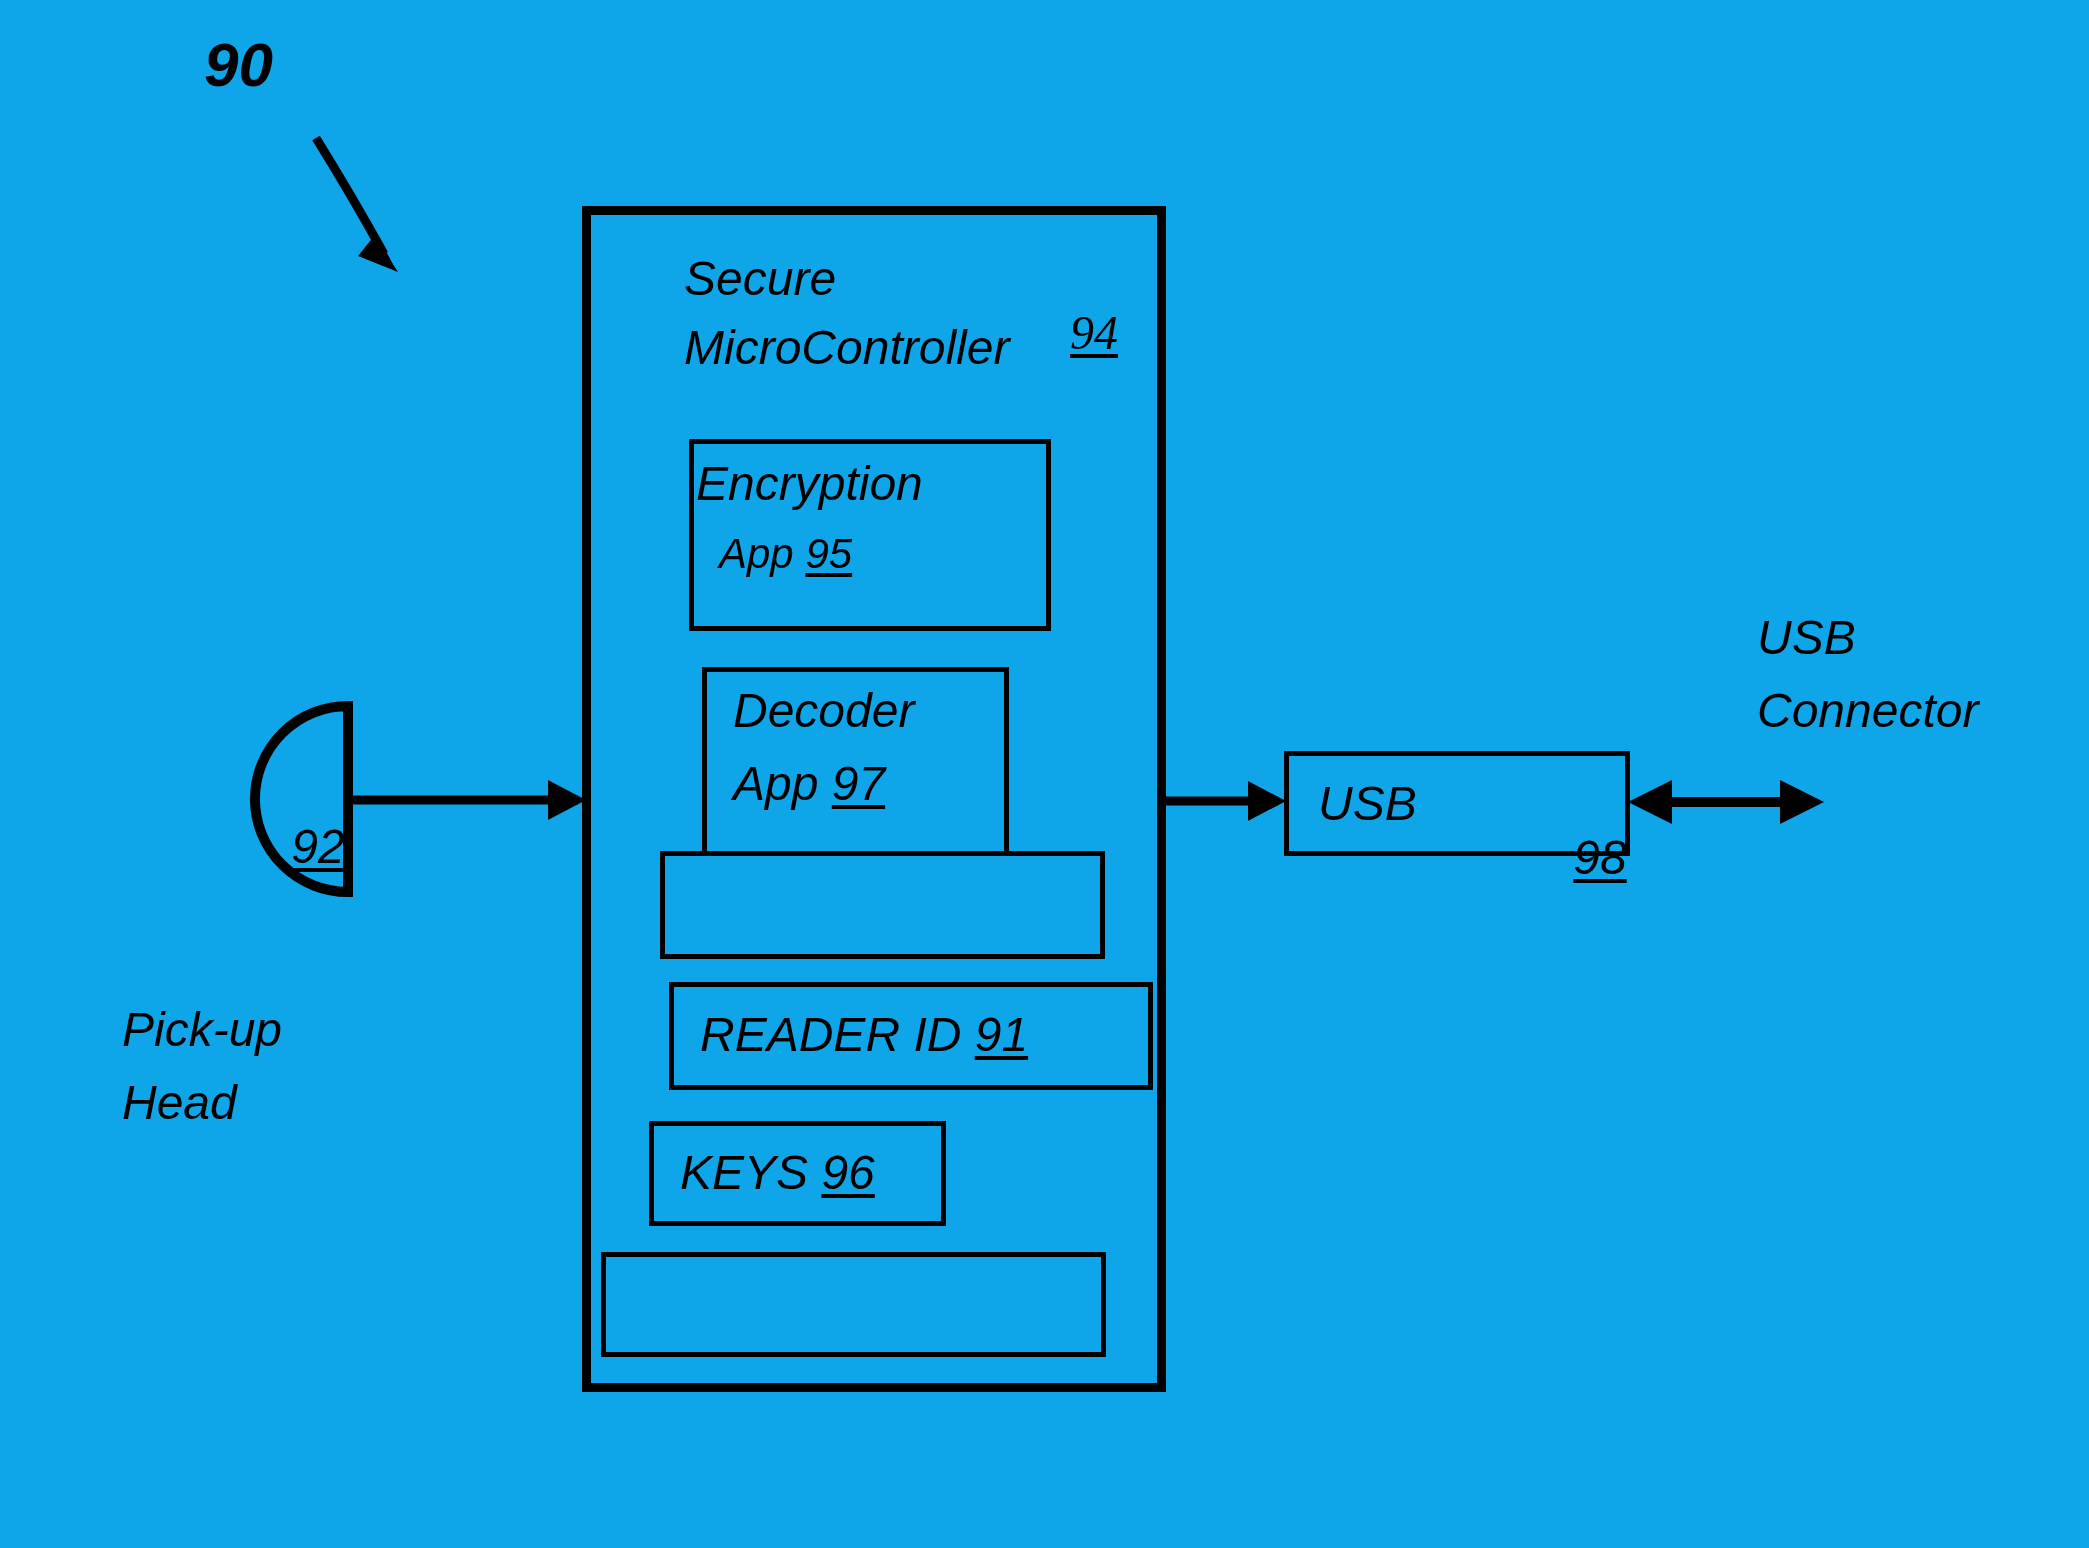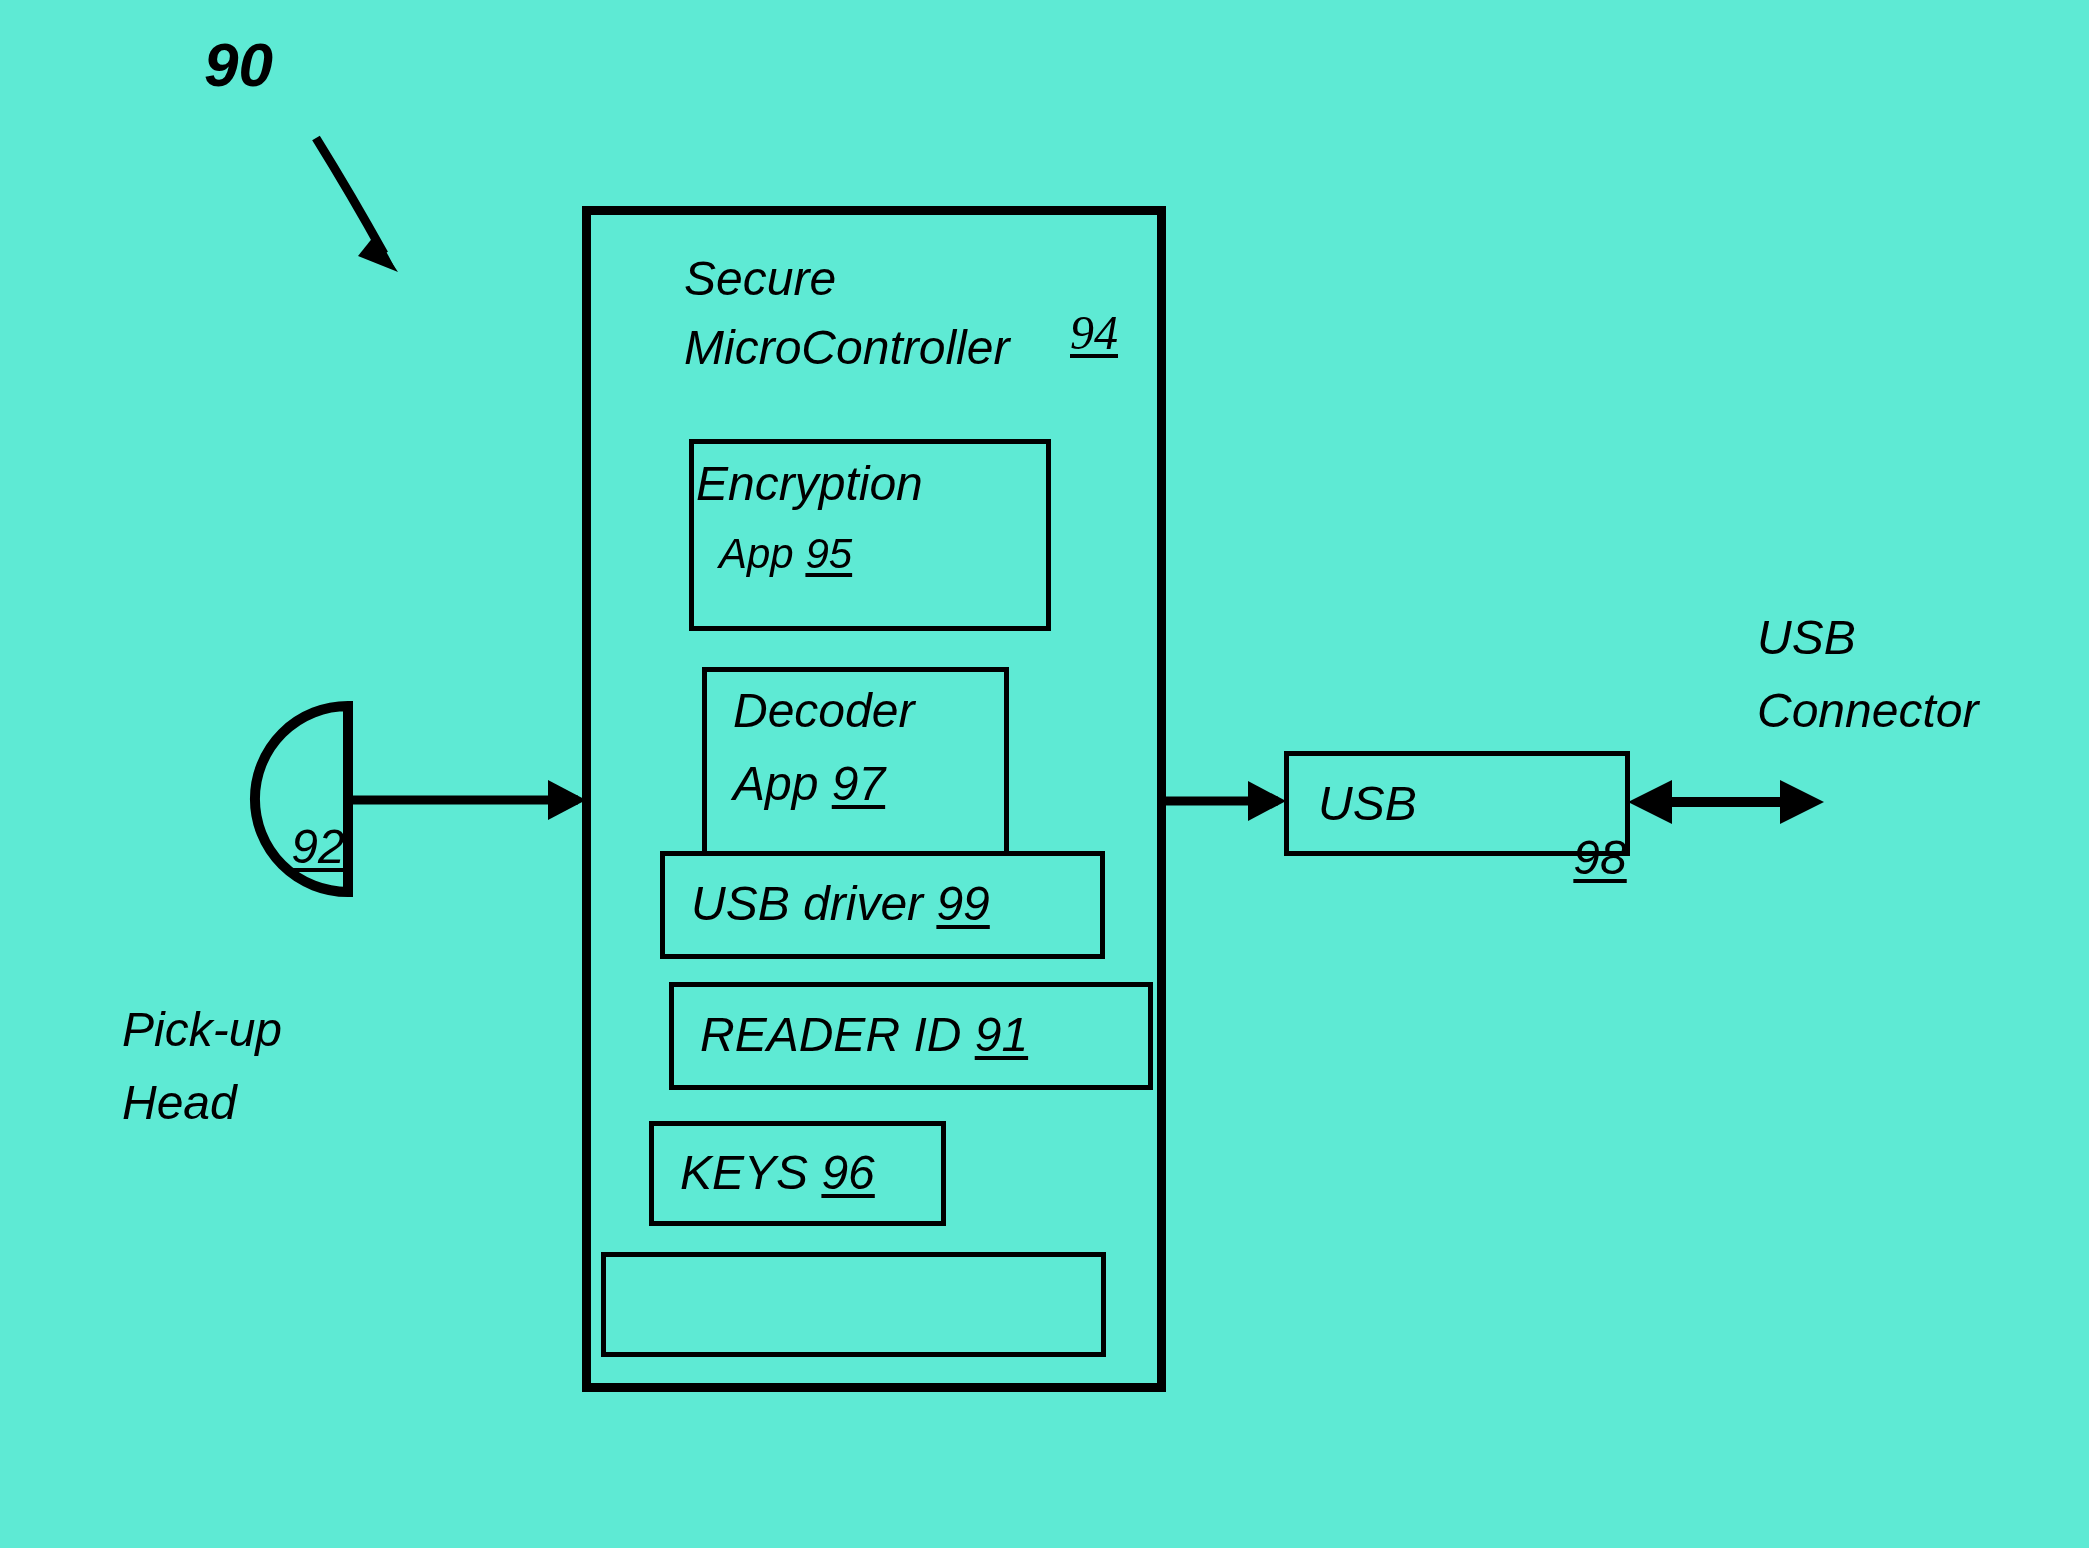--- a/index.html
+++ b/index.html
@@ -4,21 +4,21 @@
 <style>
   html, body {
     margin: 0;
     padding: 0;
     background: #ffffff;
   }
   #canvas {
     position: relative;
     width: 2089px;
     height: 1548px;
-    background: #5eead4;
+    background: #0ea5e9;
     font-family: "Liberation Sans", sans-serif;
     font-style: italic;
     color: #000000;
     overflow: hidden;
   }
   .txt {
     position: absolute;
     white-space: pre;
     line-height: 1.12;
     font-style: italic;
@@ -99,21 +99,20 @@
 
   <div class="box" style="left:689px; top:439px; width:362px; height:192px;"></div>
   <div class="txt" style="left:696px; top:457px; font-size:48px;">Encryption</div>
   <div class="txt" style="left:719px; top:530px; font-size:42px;"><span>App </span><u class="ref">95</u></div>
 
   <div class="box" style="left:702px; top:667px; width:307px; height:189px;"></div>
   <div class="txt" style="left:733px; top:684px; font-size:48px;">Decoder</div>
   <div class="txt" style="left:733px; top:757px; font-size:48px;"><span>App </span><u class="ref">97</u></div>
 
   <div class="box" style="left:660px; top:851px; width:445px; height:108px;"></div>
-  <div class="txt" style="left:691px; top:877px; font-size:48px;"><span>USB driver </span><u class="ref">99</u></div>
 
   <div class="box" style="left:669px; top:982px; width:484px; height:108px;"></div>
   <div class="txt" style="left:700px; top:1008px; font-size:48px;"><span>READER ID </span><u class="ref">91</u></div>
 
   <div class="box" style="left:649px; top:1121px; width:297px; height:105px;"></div>
   <div class="txt" style="left:680px; top:1146px; font-size:48px;"><span>KEYS </span><u class="ref">96</u></div>
 
   <div class="box" style="left:601px; top:1252px; width:505px; height:105px;"></div>
 
   <div class="box" style="left:1284px; top:751px; width:346px; height:105px;"></div>

